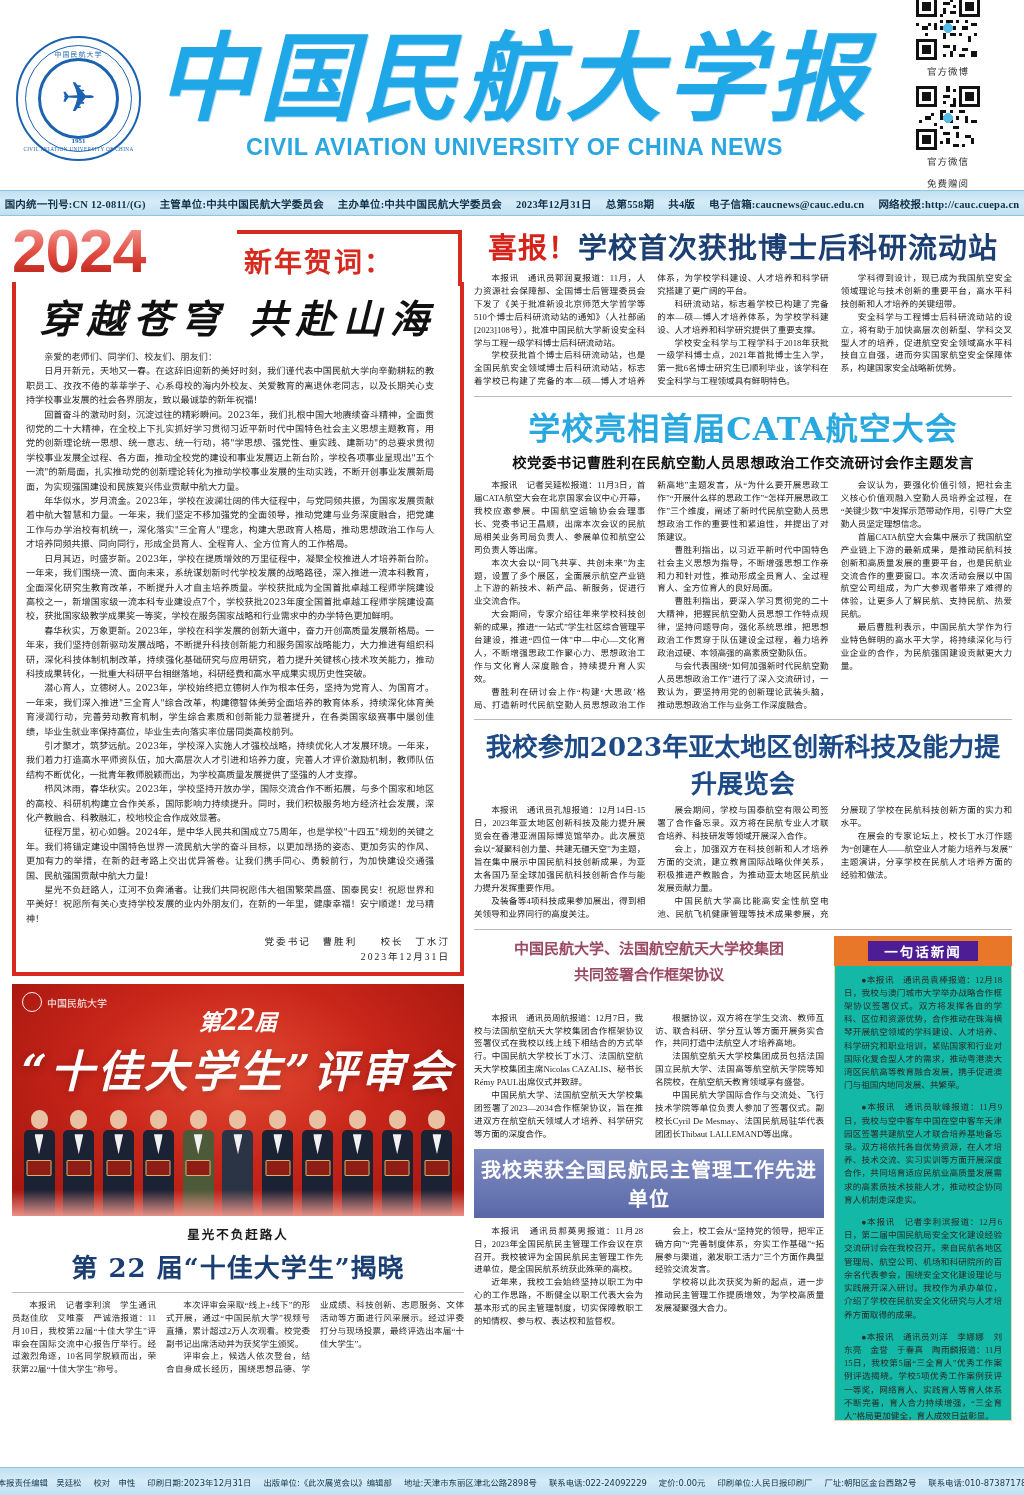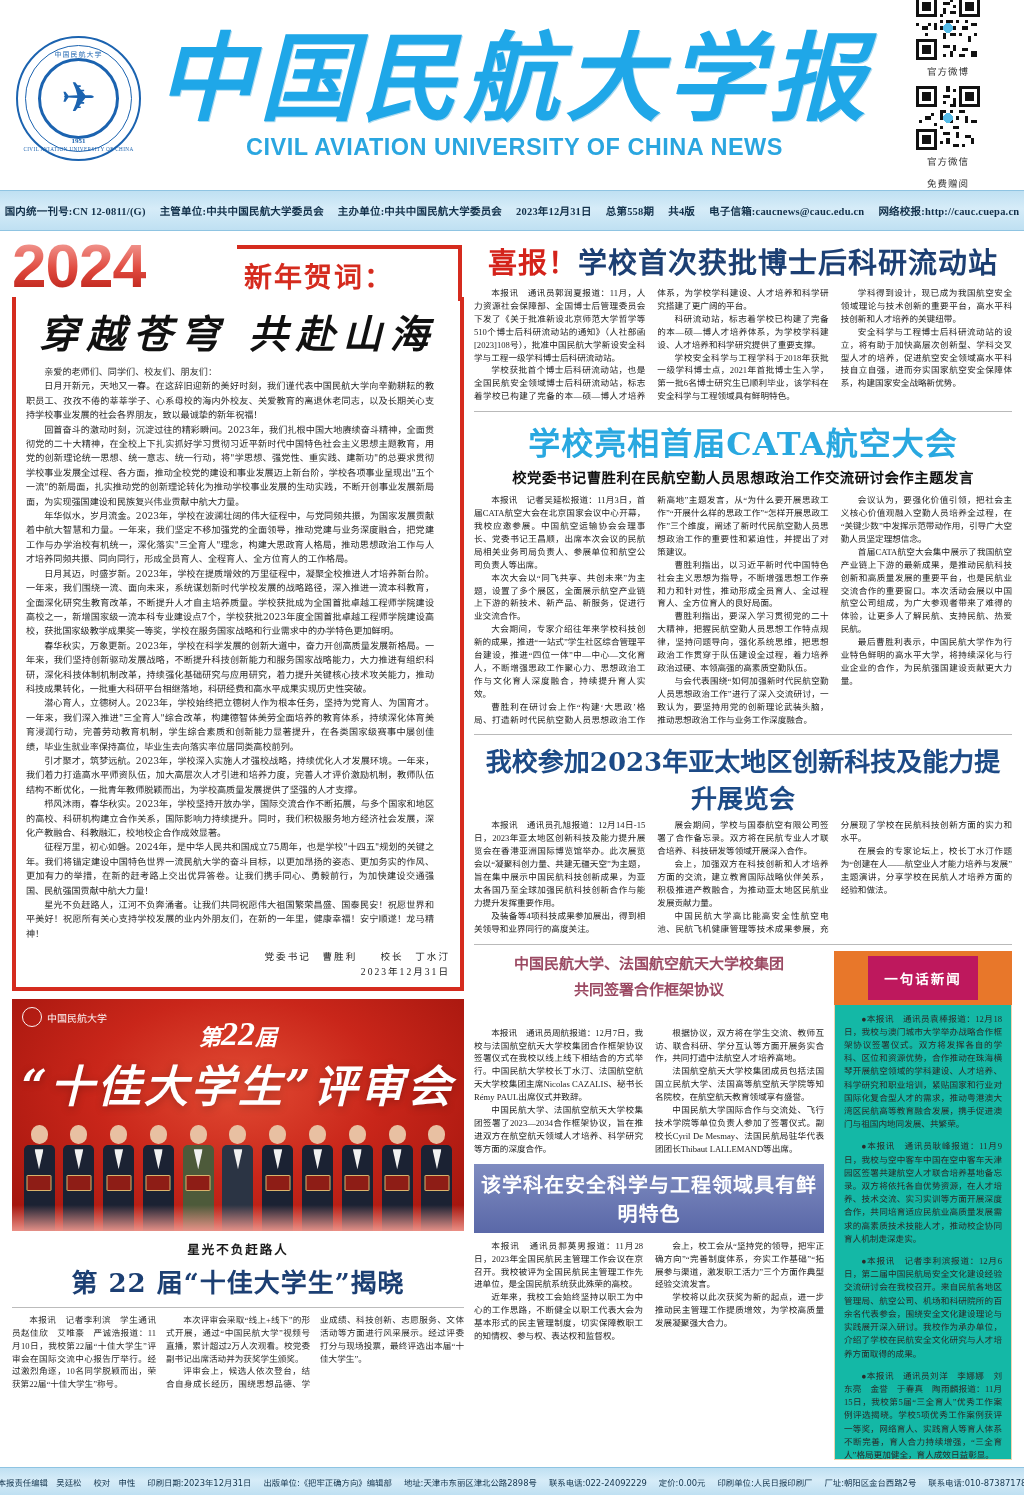--- a/index.html
+++ b/index.html
@@ -64,21 +64,21 @@
     letter-spacing: .5px; margin-top: 4px; white-space: nowrap;
   }
 
   .qr-col { width: 120px; flex: 0 0 120px; text-align: center; padding-top: 4px; }
   .qr-box { width: 64px; height: 64px; margin: 0 auto; position: relative; background:#fff; }
   .qr-box .qr-svg { display:block; }
   .qr-cap { font-size: 9.5px; color: #333; margin: 4px 0 8px; letter-spacing: 1px; }
 
   
   .infobar {
-    height: 41px; width: 100%;
+    height: 26px; width: 100%;
     background: linear-gradient(180deg,#bfe0f2 0%, #d6ecf8 45%, #bfe0f2 100%);
     border-top: 1px solid #8fc4e2; border-bottom: 1px solid #8fc4e2;
     display: flex; align-items: center; justify-content: center;
     gap: 14px; font-size: 10.5px; color: #11304a; white-space: nowrap;
     font-family: "Liberation Serif", serif; font-weight: bold;
   }
   .infobar span { letter-spacing: .2px; }
 
   
   .content { display: flex; padding: 6px 12px 0 12px; gap: 10px; }
@@ -205,22 +205,22 @@
     background: linear-gradient(180deg,#7f8cc0 0%,#5a68a8 100%);
     color: #fff; text-align: center; font-size: 20px; font-weight: bold;
     font-family: "DejaVu Serif", serif; padding: 5px 0 6px; letter-spacing: 1px;
     margin: 8px 0 7px;
   }
 
   .side-head {
     background: #e8772a; padding: 5px 0; text-align: center; position: relative;
   }
   .side-head .pill {
-    display: inline-block; background: #be185d; color: #fff; font-size: 13.5px;
-    font-weight: bold; padding: 12px 16px; letter-spacing: 2px;
+    display: inline-block; background: #4c1d95; color: #fff; font-size: 13.5px;
+    font-weight: bold; padding: 0 16px; letter-spacing: 2px;
     font-family: "DejaVu Sans", sans-serif;
   }
   .side-body {
     background: #14b8a6; border: 1px solid #f0d3ae; border-top: none;
     padding: 8px 9px 10px; font-size: 8.6px; line-height: 13.2px; color: #2a2a2a;
     text-align: justify; height: 455px; overflow: hidden;
   }
   .side-body p { margin: 0 0 9px 0; text-indent: 2em; }
   .side-body p:last-child { margin-bottom: 0; }
 
@@ -547,21 +547,21 @@
             <div>共同签署合作框架协议</div>
           </div>
           <div class="art2">
             <p>本报讯　通讯员周航报道：12月7日，我校与法国航空航天大学校集团合作框架协议签署仪式在我校以线上线下相结合的方式举行。中国民航大学校长丁水汀、法国航空航天大学校集团主席Nicolas CAZALIS、秘书长Rémy PAUL出席仪式并致辞。</p>
             <p>中国民航大学、法国航空航天大学校集团签署了2023—2034合作框架协议，旨在推进双方在航空航天领域人才培养、科学研究等方面的深度合作。</p>
             <p>根据协议，双方将在学生交流、教师互访、联合科研、学分互认等方面开展务实合作，共同打造中法航空人才培养高地。</p>
             <p>法国航空航天大学校集团成员包括法国国立民航大学、法国高等航空航天学院等知名院校，在航空航天教育领域享有盛誉。</p>
             <p>中国民航大学国际合作与交流处、飞行技术学院等单位负责人参加了签署仪式。副校长Cyril De Mesmay、法国民航局驻华代表团团长Thibaut LALLEMAND等出席。</p>
           </div>
 
-          <div class="hl-bar">该学科在安全科学与工程领域具有鲜明特色</div>
+          <div class="hl-bar">我校荣获全国民航民主管理工作先进单位</div>
           <div class="art2">
             <p>本报讯　通讯员郝英男报道：11月28日，2023年全国民航民主管理工作会议在京召开。我校被评为全国民航民主管理工作先进单位，是全国民航系统获此殊荣的高校。</p>
             <p>近年来，我校工会始终坚持以职工为中心的工作思路，不断健全以职工代表大会为基本形式的民主管理制度，切实保障教职工的知情权、参与权、表达权和监督权。</p>
             <p>会上，校工会从“坚持党的领导，把牢正确方向”“完善制度体系，夯实工作基础”“拓展参与渠道，激发职工活力”三个方面作典型经验交流发言。</p>
             <p>学校将以此次获奖为新的起点，进一步推动民主管理工作提质增效，为学校高质量发展凝聚强大合力。</p>
           </div>
         </div>
 
         <div class="lower-side">
           <div class="side-head">
@@ -576,21 +576,21 @@
         </div>
       </div>
 
     </div>
   </div>
 
   <div class="footer">
     <span>本报责任编辑　吴廷松</span>
     <span>校对　申性</span>
     <span>印刷日期:2023年12月31日</span>
-    <span>出版单位:《把牢正确方向》编辑部</span>
+    <span>出版单位:《此次展览会以》编辑部</span>
     <span>地址:天津市东丽区津北公路2898号</span>
     <span>联系电话:022-24092229</span>
     <span>定价:0.00元</span>
     <span>印刷单位:人民日报印刷厂</span>
     <span>厂址:朝阳区金台西路2号</span>
     <span>联系电话:010-87387178</span>
   </div>
 
 </div>
 

